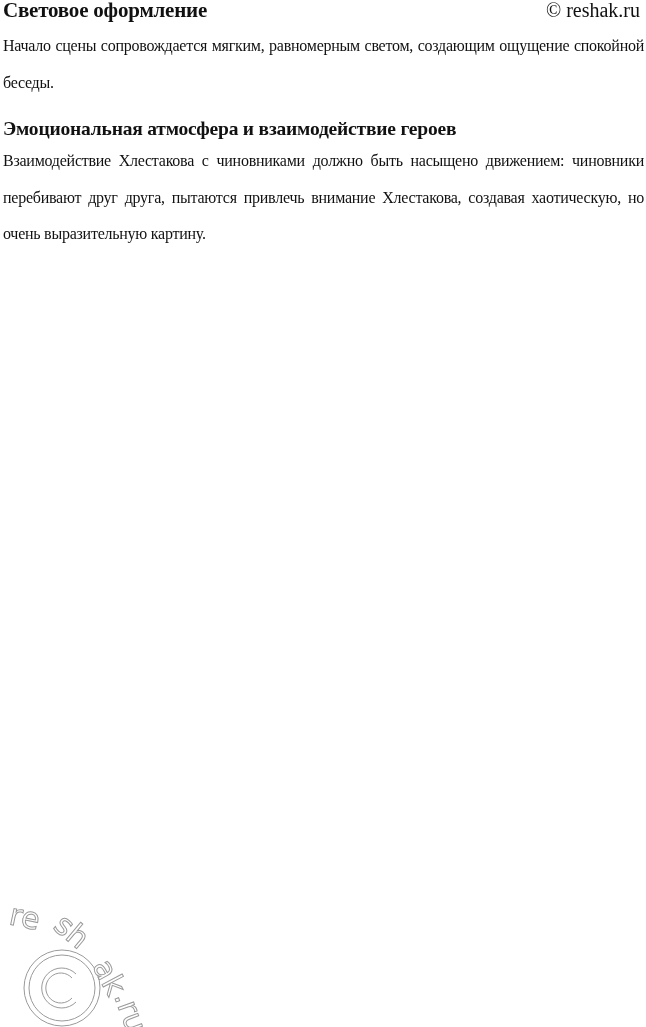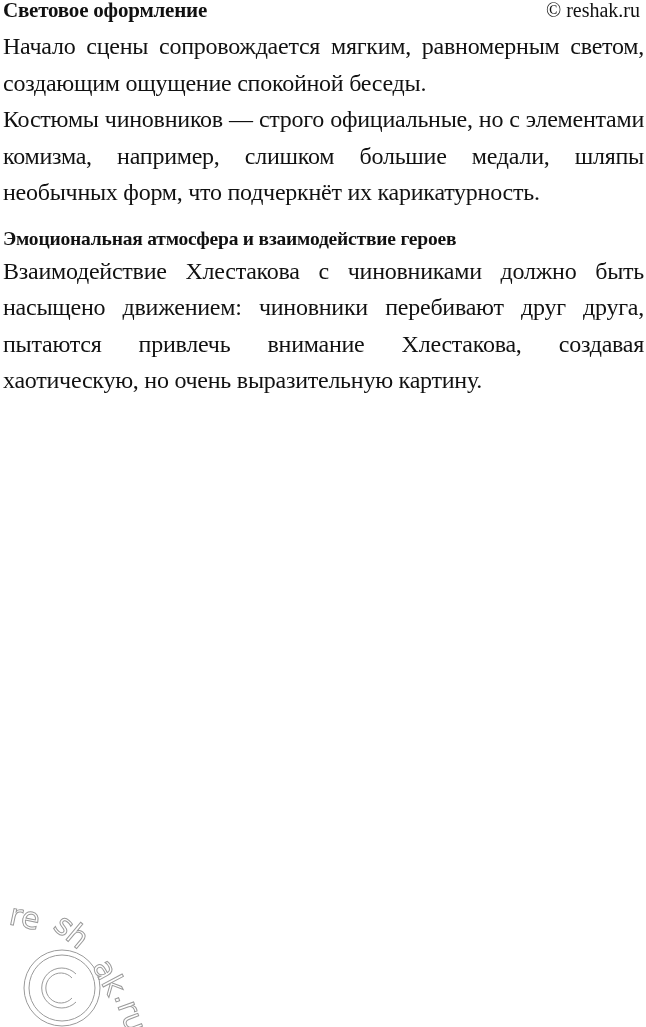--- a/index.html
+++ b/index.html
@@ -35,21 +35,21 @@
       font-size: 21px;
       line-height: 24px;
       letter-spacing: -0.2px;
     }
     .copyright {
       font-size: 20px;
       line-height: 24px;
       padding-right: 4px;
     }
     .para {
-      font-size: 24px;
+      font-size: 16px;
       line-height: 36.5px;
       text-align: justify;
       margin: 0;
       letter-spacing: -0.25px;
     }
     .section-heading {
       font-weight: bold;
       font-size: 19.5px;
       line-height: 24px;
       margin: 16px 0 2px 0;
@@ -73,21 +73,20 @@
   <div class="header-row">
     <span class="heading">Световое оформление</span>
     <span class="copyright">© reshak.ru</span>
   </div>
 
   <div>
     <p class="para first-para">Начало сцены сопровождается мягким, равномерным светом, создающим ощущение спокойной беседы.</p>
   </div>
 
   <div>
-    <p class="para">Костюмы чиновников — строго официальные, но с элементами комизма, например, слишком большие медали, шляпы необычных форм, что подчеркнёт их карикатурность.</p>
   </div>
 
   <div>
     <div class="section-heading">Эмоциональная атмосфера и взаимодействие героев</div>
     <p class="para">Взаимодействие Хлестакова с чиновниками должно быть насыщено движением: чиновники перебивают друг друга, пытаются привлечь внимание Хлестакова, создавая хаотическую, но очень выразительную картину.</p>
   </div>
 </div>
 
 <div class="watermark">
   <svg width="170" height="139" viewBox="0 0 170 139" xmlns="http://www.w3.org/2000/svg">

